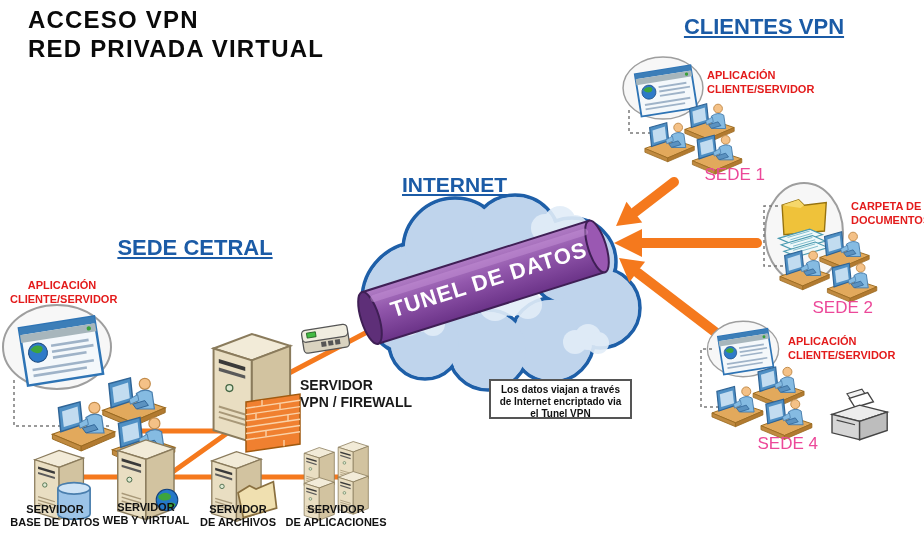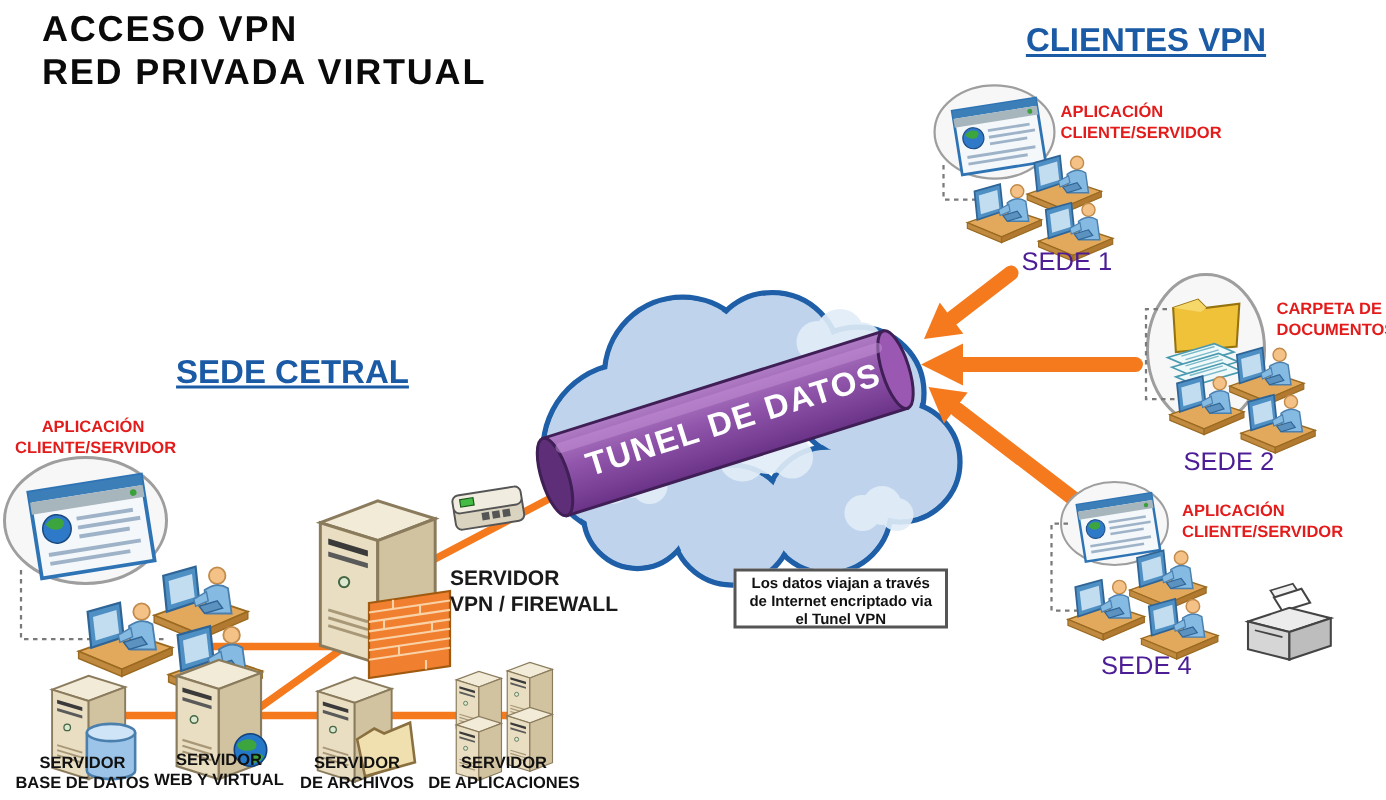--- a/index.html
+++ b/index.html
@@ -17,21 +17,21 @@
     font-weight:bold;color:#1b5ba6;text-decoration:underline;text-align:center;white-space:nowrap;
   }
   .h-clientes{left:673px;top:14px;width:182px;font-size:22px;}
   .h-internet{left:392px;top:173px;width:125px;font-size:21px;}
   .h-sede{left:103px;top:235px;width:184px;font-size:22px;}
   .redlbl{color:#e31b1b;font-weight:bold;font-size:11px;line-height:1.3;white-space:nowrap;}
   .red-central{left:10px;top:278px;width:104px;text-align:center;}
   .red-sede1{left:707px;top:68px;}
   .red-carpeta{left:851px;top:199px;}
   .red-sede3{left:788px;top:334px;}
-  .sede{font-size:17px;color:#4c1d95;text-align:left;width:84px;white-space:nowrap;}
+  .sede{font-size:17px;color:#ec4899;text-align:right;width:84px;white-space:nowrap;}
   .sede1{left:681px;top:165px;}
   .sede2{left:789px;top:298px;}
   .sede3{left:734px;top:434px;}
   .vpnlbl{left:300px;top:377px;font-size:14px;font-weight:bold;color:#1a1a1a;line-height:1.18;white-space:nowrap;}
   .caption{
     left:489px;top:379px;width:143px;height:40px;box-sizing:border-box;
     border:2px solid #555;background:#fff;font-size:10px;font-weight:bold;color:#111;
     text-align:center;line-height:1.18;padding:3px 1px;
   }
   .srvlbl{font-size:11px;font-weight:bold;text-align:center;color:#111;line-height:1.2;white-space:nowrap;}
@@ -284,20 +284,21 @@
     <use href="#server" transform="translate(0,38) scale(0.52)"></use>
   </g>
 </svg>
 
   <div class="lbl title">
     <div>ACCESO VPN</div>
     <div>RED PRIVADA VIRTUAL</div>
   </div>
 
   <div class="lbl heading h-clientes">CLIENTES VPN</div>
+  <div class="lbl heading h-internet">INTERNET</div>
   <div class="lbl heading h-sede">SEDE CETRAL</div>
 
   <div class="lbl tunnel-text">TUNEL DE DATOS</div>
 
   <div class="lbl redlbl red-central">
     <div>APLICACIÓN</div>
     <div>CLIENTE/SERVIDOR</div>
   </div>
   <div class="lbl redlbl red-sede1">
     <div>APLICACIÓN</div>

